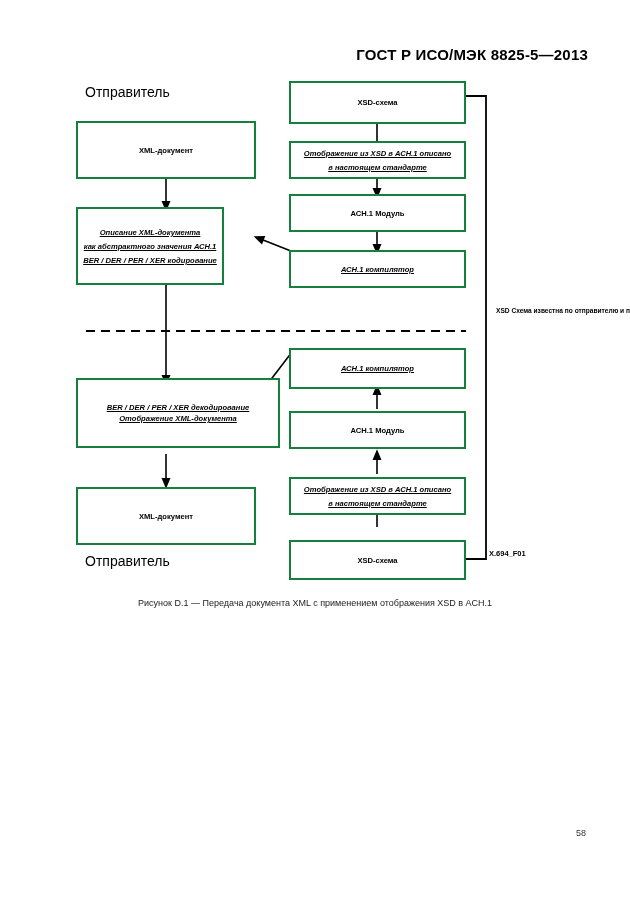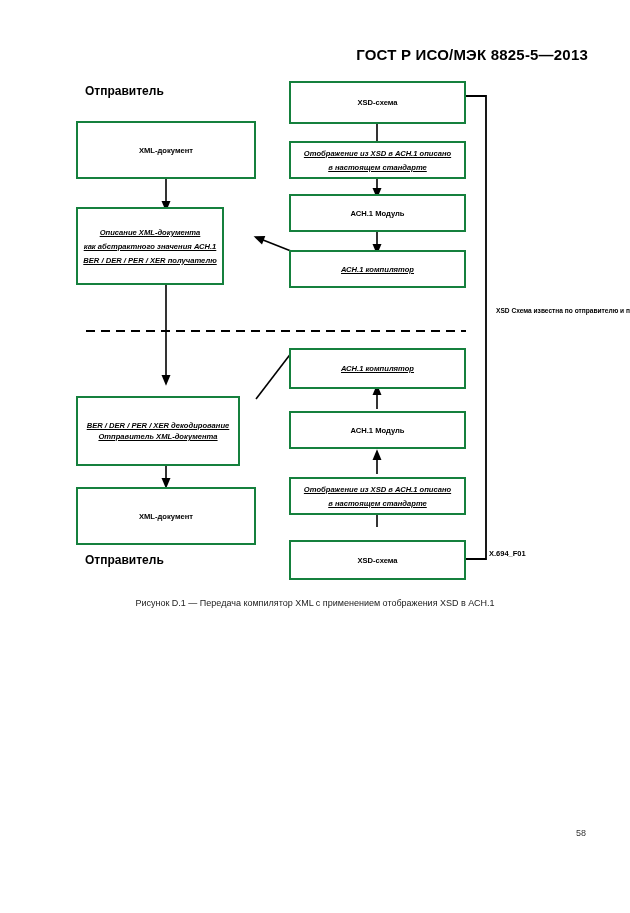--- a/index.html
+++ b/index.html
@@ -58,22 +58,22 @@
   }
   .node .ln { display: block; white-space: nowrap; }
   .node.bold .ln { font-weight: bold; }
   .node.italic .ln { font-style: italic; font-weight: bold; text-decoration: underline; }
   .node.two .ln + .ln { margin-top: 3px; }
   .node.spaced .ln + .ln { }
 
   
   .side-label {
     position: absolute;
-    font-size: 12px;
-    font-weight: bold;
+    font-size: 14px;
+    font-weight: normal;
     white-space: nowrap;
   }
   .note-label {
     position: absolute;
     font-size: 6.6px;
     font-weight: bold;
     line-height: 1.5;
     text-align: center;
     white-space: nowrap;
   }
@@ -151,26 +151,26 @@
 
   <div class="figid-label" style="left:489px; top:549px;">X.694_F01</div>
 
   <div class="node bold" style="left:76px; top:121px; width:180px; height:58px;">
     <span class="ln">XML-документ</span>
   </div>
 
   <div class="node italic two spaced" style="left:76px; top:207px; width:148px; height:78px;">
     <span class="ln">Описание XML-документа</span>
     <span class="ln">как абстрактного значения АСН.1</span>
-    <span class="ln">BER / DER / PER / XER получателю</span>
-  </div>
-
-  <div class="node italic spaced" style="left:76px; top:396px; width:164px; height:70px;">
+    <span class="ln">BER / DER / PER / XER кодирование</span>
+  </div>
+
+  <div class="node italic spaced" style="left:76px; top:378px; width:204px; height:70px;">
     <span class="ln">BER / DER / PER / XER декодирование</span>
-    <span class="ln">Отправитель XML-документа</span>
+    <span class="ln">Отображение XML-документа</span>
   </div>
 
   <div class="node bold" style="left:76px; top:487px; width:180px; height:58px;">
     <span class="ln">XML-документ</span>
   </div>
 
   <div class="node bold" style="left:289px; top:81px; width:177px; height:43px;">
     <span class="ln">XSD-схема</span>
   </div>
 
@@ -199,15 +199,15 @@
     <span class="ln">Отображение из XSD в АСН.1 описано</span>
     <span class="ln">в настоящем стандарте</span>
   </div>
 
   <div class="node bold" style="left:289px; top:540px; width:177px; height:40px;">
     <span class="ln">XSD-схема</span>
   </div>
 
 </div>
 
-<div class="caption">Рисунок D.1 — Передача компилятор XML с применением отображения XSD в АСН.1</div>
+<div class="caption">Рисунок D.1 — Передача документа XML с применением отображения XSD в АСН.1</div>
 
 <div class="folio">58</div>
 
 </body></html>

